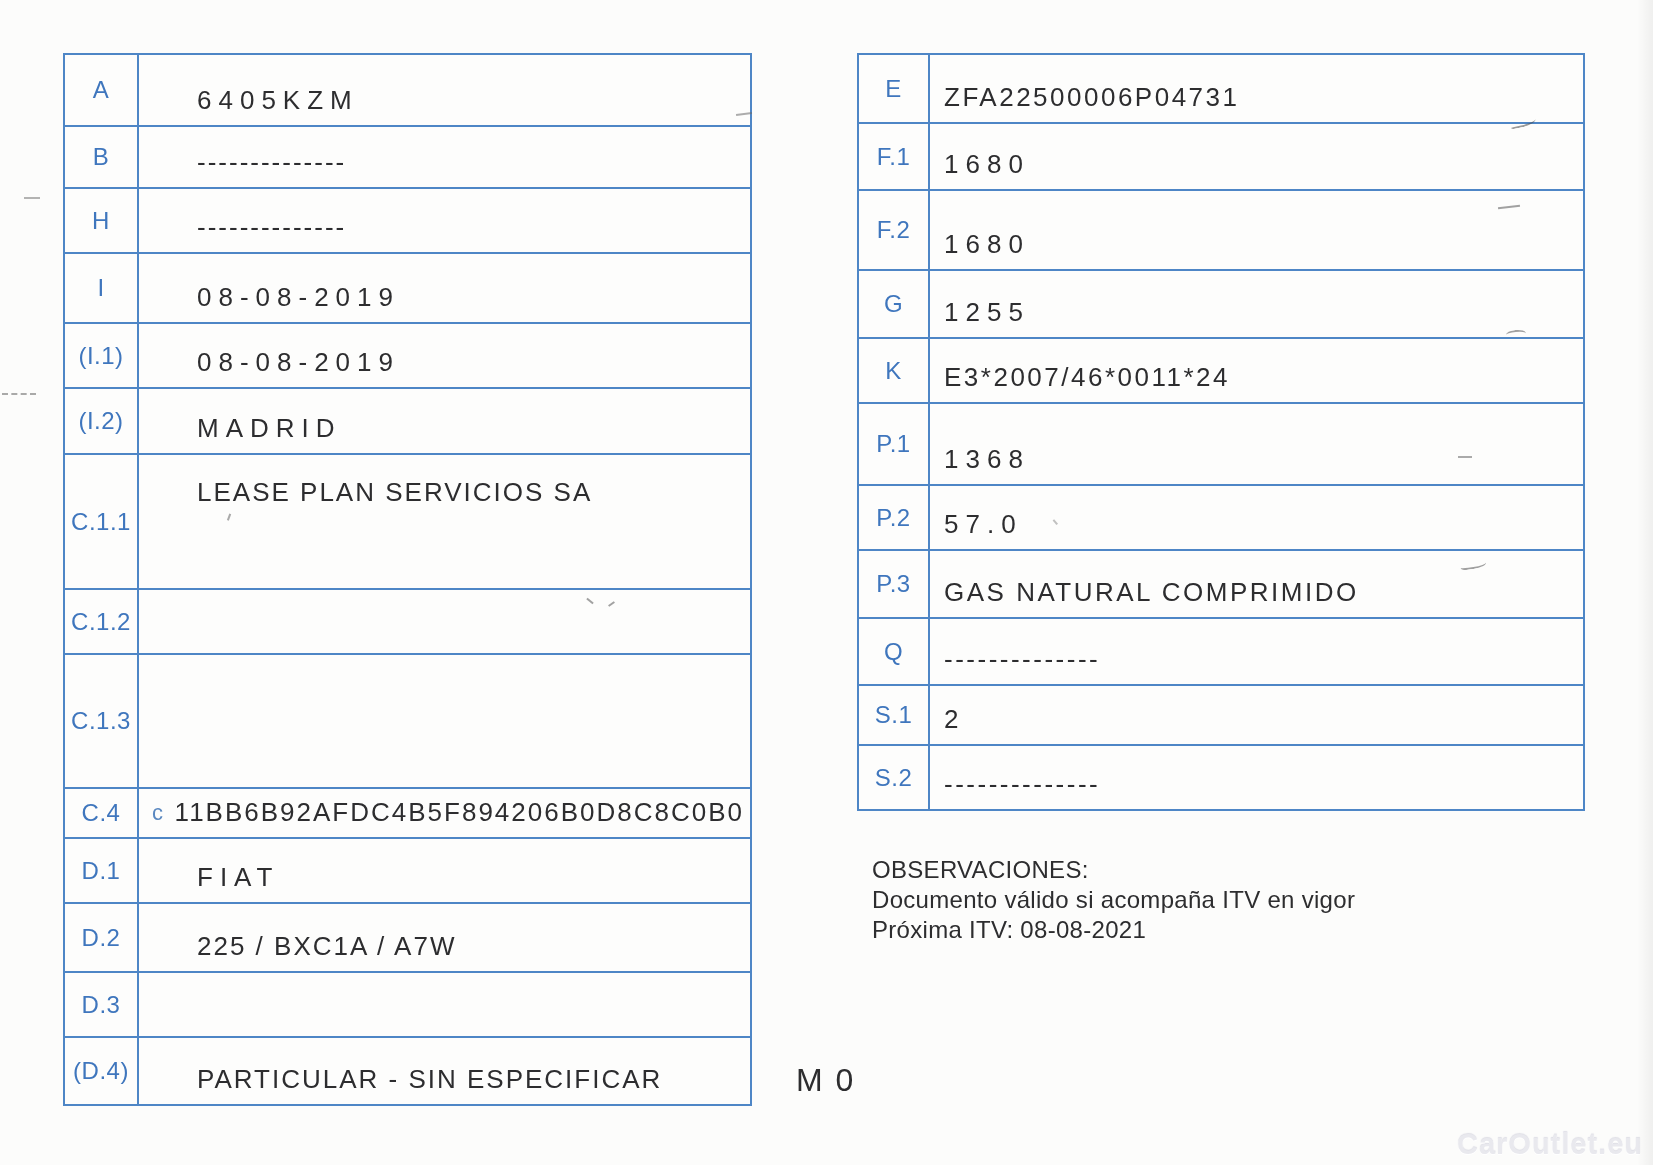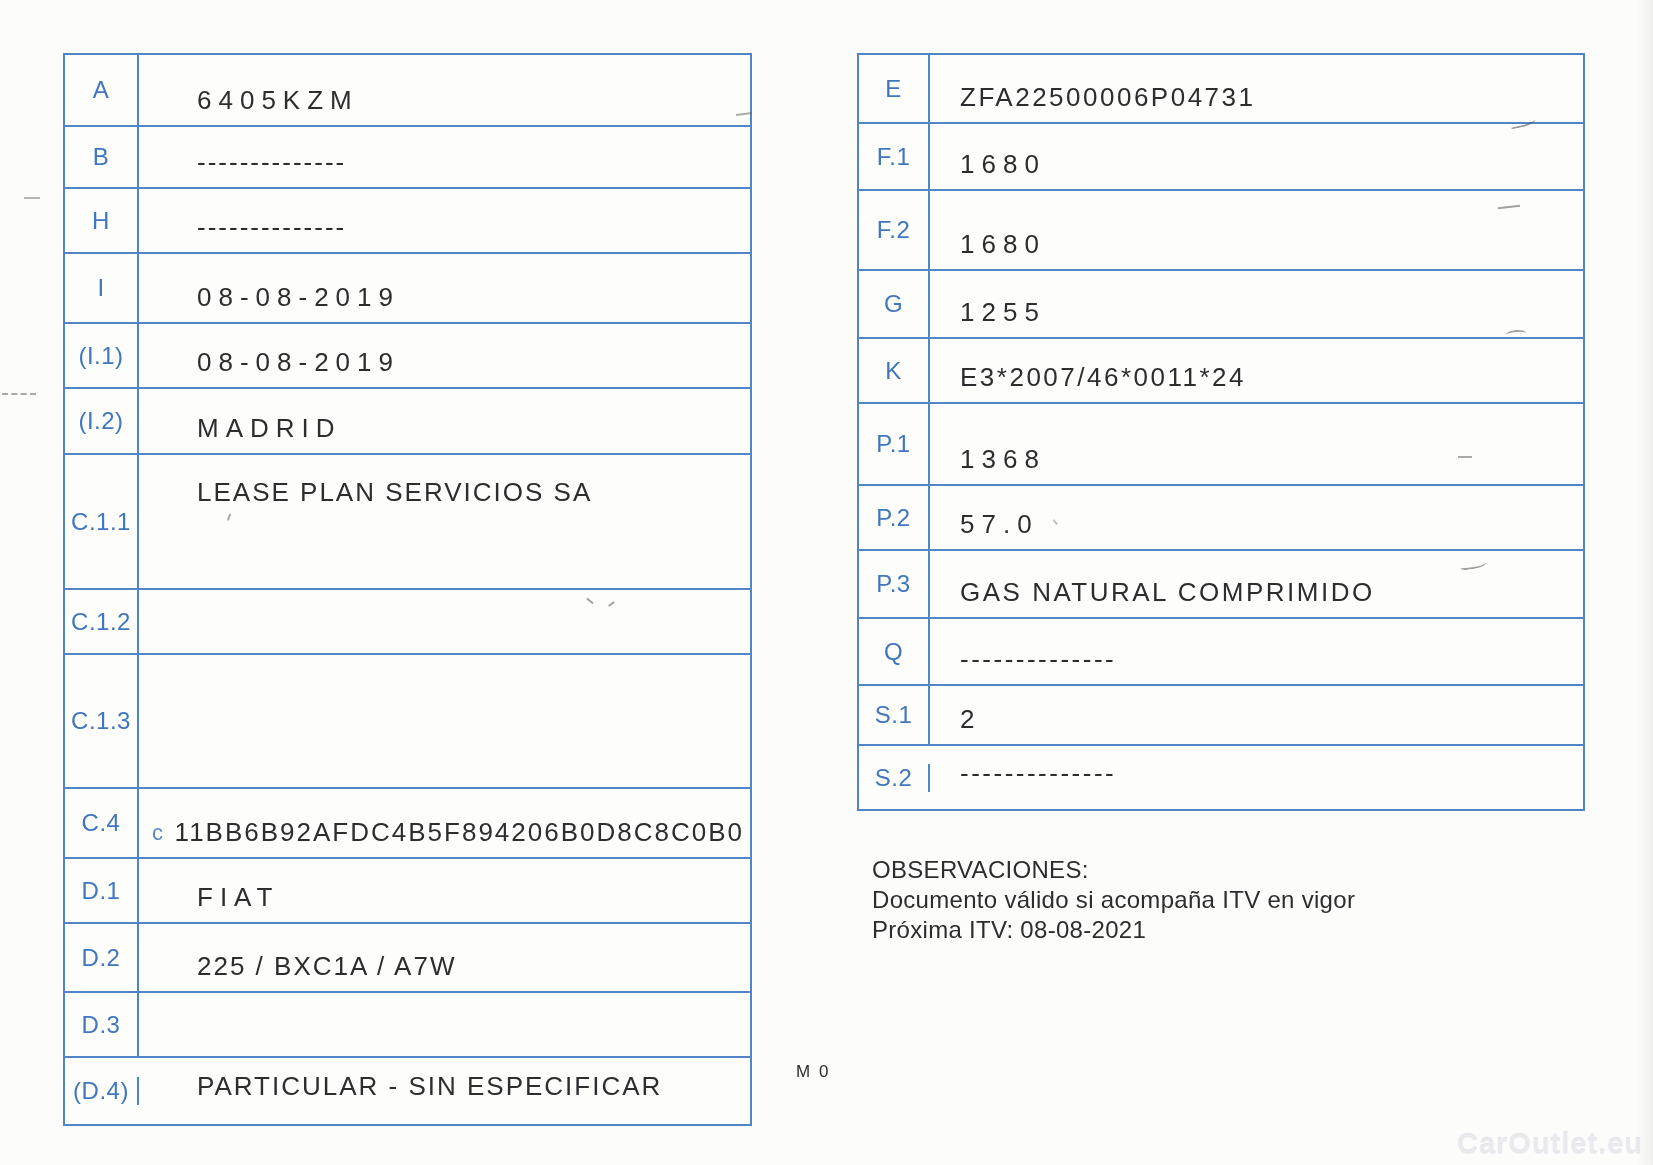--- a/index.html
+++ b/index.html
@@ -28,21 +28,21 @@
     background: #fdfdfc;
   }
   .left-table  { left: 63px;  top: 53px; width: 685px; }
   .right-table { left: 857px; top: 53px; width: 724px; }
 
   .row {
     display: flex;
     border-bottom: 2px solid #4e86c6;
     box-sizing: border-box;
   }
-  .row:last-child { border-bottom: none; align-items: center; }
+  .row:last-child { border-bottom: none; }
 
   .code {
     flex: 0 0 auto;
     display: flex;
     align-items: center;
     justify-content: center;
     border-right: 2px solid #4e86c6;
     color: #3f76bd;
     font-size: 24px;
     letter-spacing: 0.5px;
@@ -54,21 +54,21 @@
     flex: 1 1 auto;
     display: flex;
     align-items: flex-end;
     padding: 0 6px 9px 58px;
     color: #2d2d2f;
     font-size: 26px;
     letter-spacing: 2px;
     white-space: nowrap;
     overflow: hidden;
   }
-  .right-table .val { padding-left: 30px; letter-spacing: 2.5px; }
+  .right-table .val { padding-left: 14px; letter-spacing: 2.5px; }
   .val.val-top { align-items: flex-start; padding-top: 22px; }
   .val.spread { letter-spacing: 7px; }
 
   .val .sub {
     display: inline-block;
     width: 44px;
     color: #5a88c0;
     font-size: 22px;
     letter-spacing: 0;
     padding-bottom: 2px;
@@ -83,21 +83,21 @@
     font-size: 24px;
     line-height: 30px;
     letter-spacing: 0.3px;
   }
 
   .m0-note {
     position: absolute;
     left: 796px;
     top: 1062px;
     color: #2d2d2f;
-    font-size: 17px;
+    font-size: 32px;
     letter-spacing: 2px;
   }
 
   .watermark {
     position: absolute;
     right: 10px;
     bottom: 4px;
     font-size: 29px;
     font-weight: bold;
     letter-spacing: 1px;
@@ -155,21 +155,21 @@
       <div class="val val-top">LEASE PLAN SERVICIOS SA</div>
     </div>
     <div class="row" style="height:65px">
       <div class="code">C.1.2</div>
       <div class="val"></div>
     </div>
     <div class="row" style="height:134px">
       <div class="code">C.1.3</div>
       <div class="val"></div>
     </div>
-    <div class="row" style="height:70px">
+    <div class="row" style="height:50px">
       <div class="code">C.4</div>
       <div class="val with-sub">
         <span class="sub">c</span>
         <span>11BB6B92AFDC4B5F894206B0D8C8C0B0</span>
       </div>
     </div>
     <div class="row" style="height:65px">
       <div class="code">D.1</div>
       <div class="val spread">FIAT</div>
     </div>

